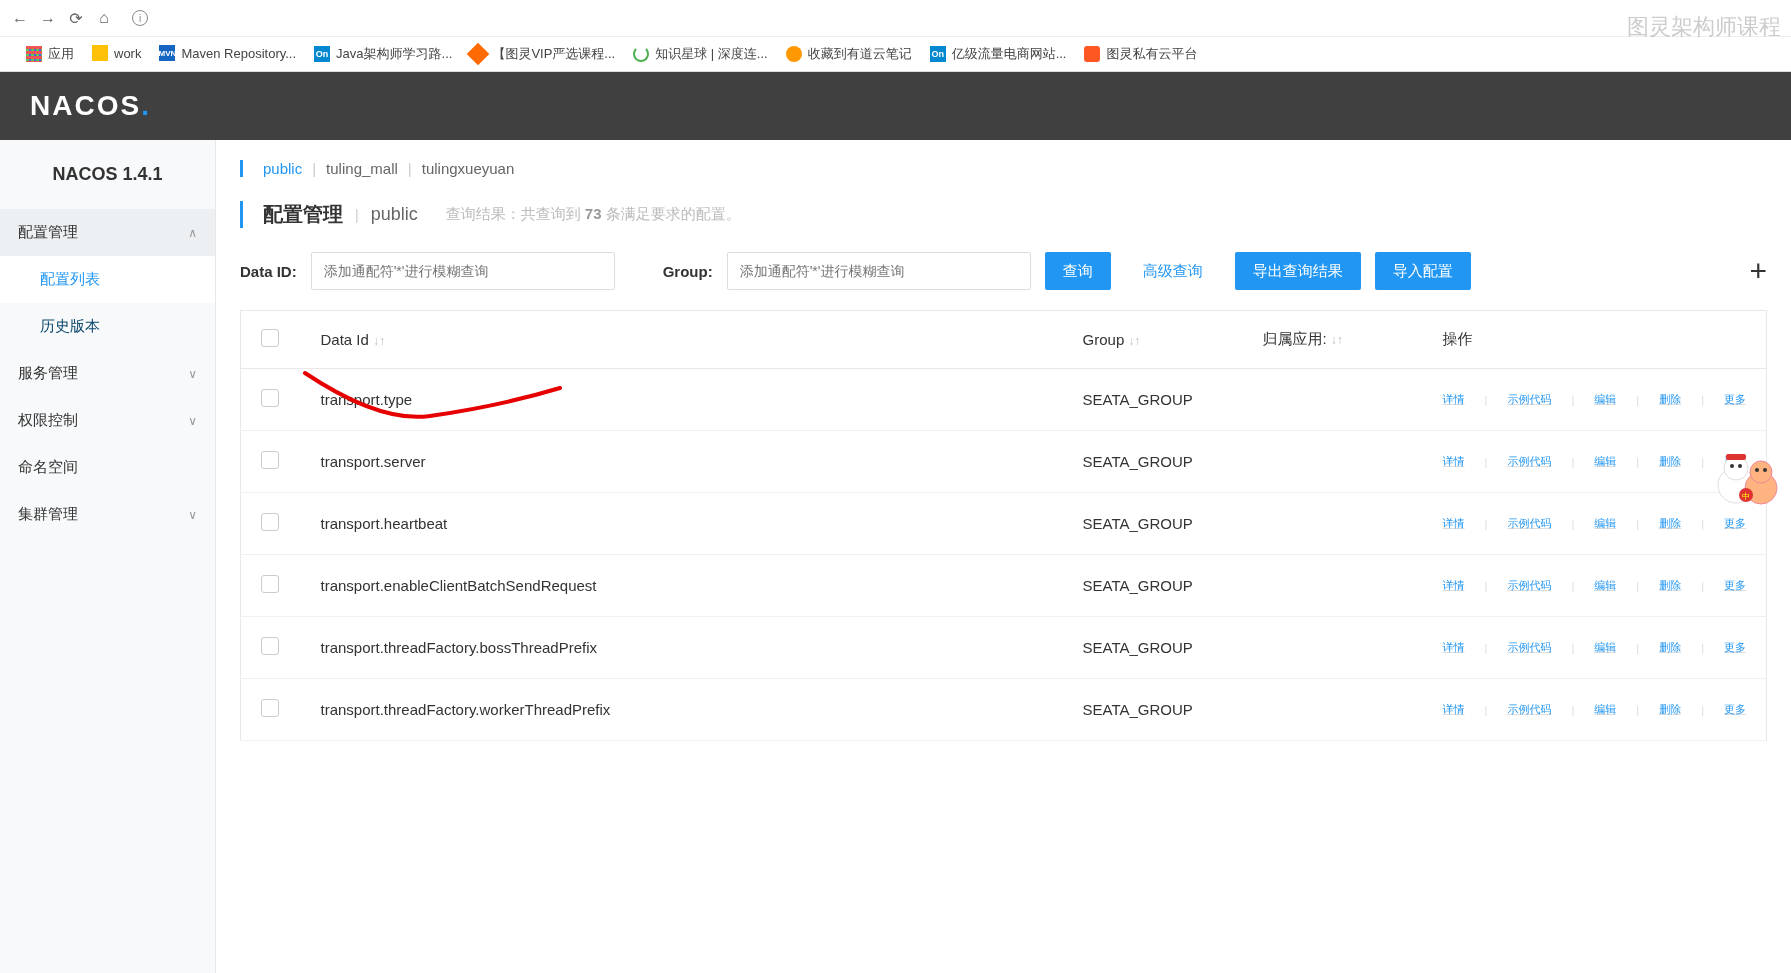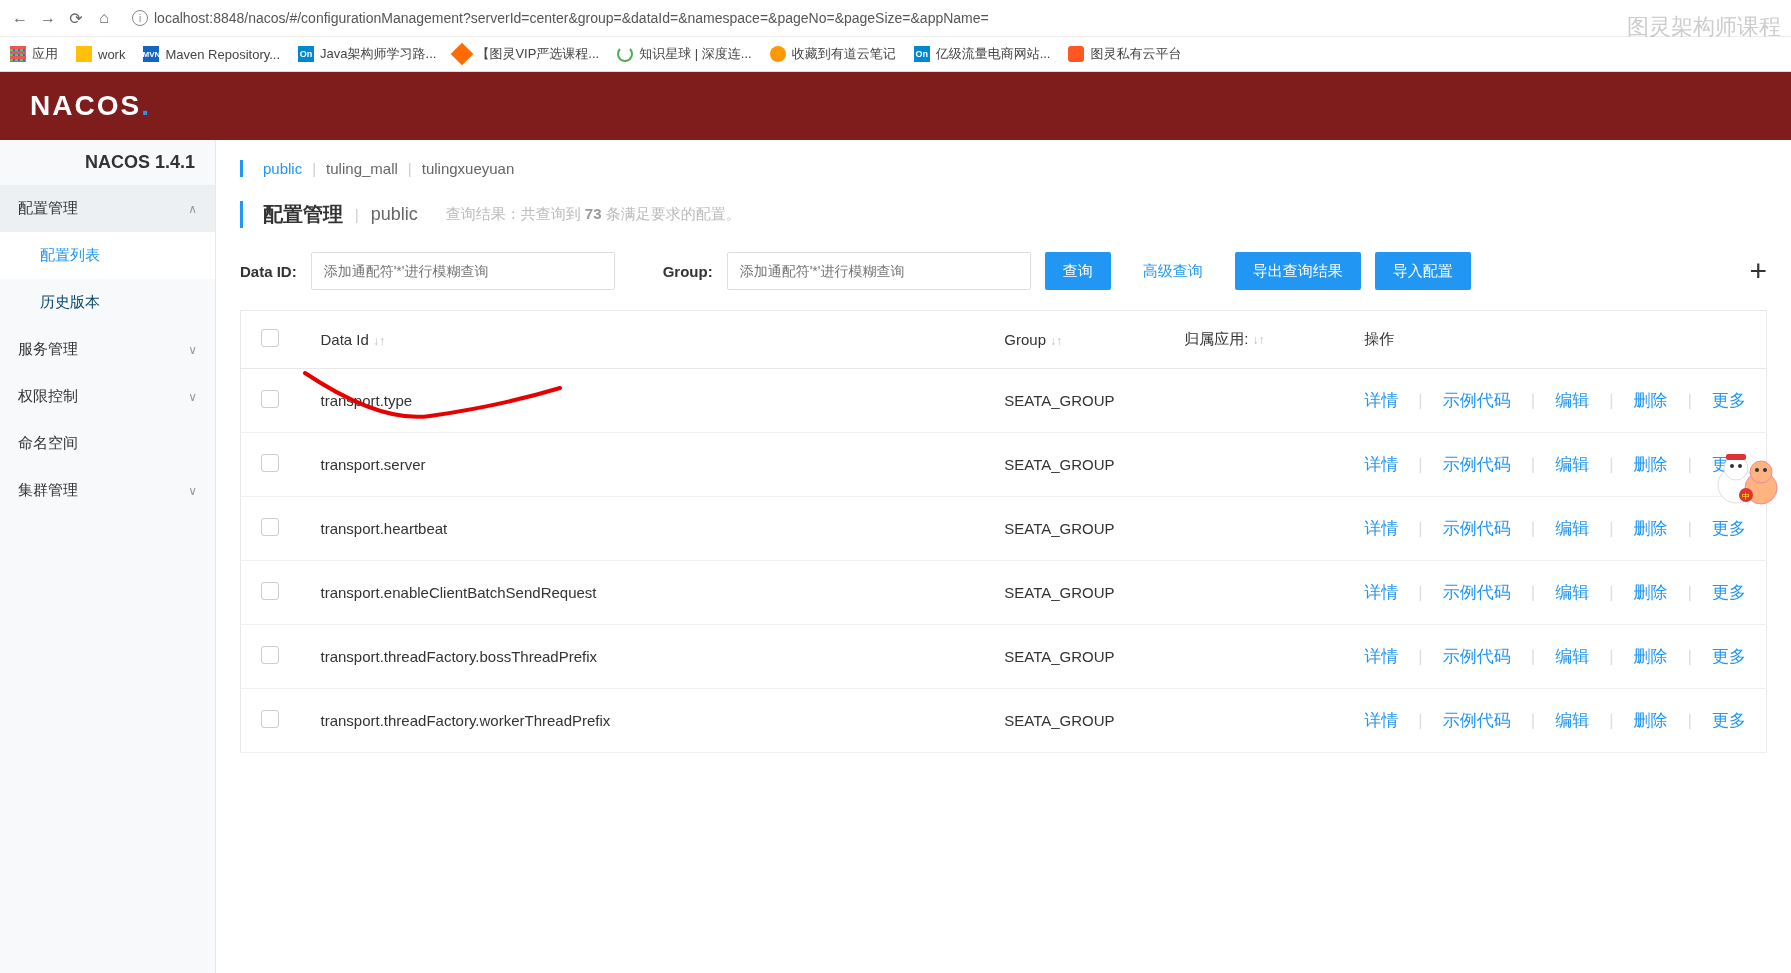--- a/index.html
+++ b/index.html
@@ -5,46 +5,46 @@
 * { margin: 0; padding: 0; box-sizing: border-box; }
 body { font-family: -apple-system, BlinkMacSystemFont, "Segoe UI", "PingFang SC", "Microsoft YaHei", sans-serif; font-size: 14px; color: #333; background: #fff; }
 
 
 .browser-chrome { border-bottom: 1px solid #ddd; }
 .browser-toolbar { display: flex; align-items: center; padding: 6px 10px; gap: 8px; background: #fff; }
 .nav-btn { width: 20px; height: 20px; display: flex; align-items: center; justify-content: center; color: #666; cursor: pointer; font-size: 16px; }
 .url-bar { flex: 1; display: flex; align-items: center; gap: 6px; padding: 4px 10px; font-size: 14px; color: #555; }
 .url-info-icon { width: 16px; height: 16px; border: 1px solid #888; border-radius: 50%; display: flex; align-items: center; justify-content: center; font-size: 10px; color: #888; }
 
-.bookmarks-bar { display: flex; align-items: center; padding: 8px 10px; gap: 18px; background: #fff; border-top: 1px solid #eee; font-size: 13px; }
+.bookmarks-bar { display: flex; align-items: flex-start; padding: 8px 26px; gap: 18px; background: #fff; border-top: 1px solid #eee; font-size: 13px; }
 .bookmark-item { display: flex; align-items: center; gap: 6px; color: #444; cursor: pointer; white-space: nowrap; }
 .bm-icon { width: 16px; height: 16px; display: inline-block; }
 .bm-grid { background: repeating-linear-gradient(#e55 0 3px, transparent 3px 5px), repeating-linear-gradient(90deg, #5c5 0 3px, transparent 3px 5px); background-color: #55e; }
 .bm-yellow { background: #ffc107; }
 .bm-mvn { background: #1565c0; color: #fff; display: flex; align-items: center; justify-content: center; font-size: 8px; font-weight: bold; }
 .bm-on { background: #0288d1; color: #fff; display: flex; align-items: center; justify-content: center; font-size: 9px; font-weight: bold; }
 .bm-diamond { background: #ff6b00; transform: rotate(45deg); }
 .bm-circle { border: 2px solid #4caf50; border-radius: 50%; border-top-color: transparent; }
 .bm-cloud { background: #ff9800; border-radius: 50%; }
 .bm-wave { background: #ff5722; border-radius: 3px; }
 
 
-.nacos-header { background: #7f1d1d; color: #fff; height: 68px; display: flex; align-items: center; justify-content: space-between; padding: 0 30px; }
+.nacos-header { background: #404040; color: #fff; height: 68px; display: flex; align-items: center; justify-content: space-between; padding: 0 30px; }
 .nacos-logo { font-size: 28px; font-weight: 700; letter-spacing: 2px; color: #fff; }
 .nacos-logo .dot { color: #2196f3; }
 .header-nav { display: flex; align-items: center; gap: 40px; font-size: 16px; }
 .header-nav-item { color: #fff; cursor: pointer; }
 .lang-btn { border: 1px solid #fff; padding: 4px 10px; border-radius: 2px; font-size: 14px; cursor: pointer; }
 
 
 .main-layout { display: flex; height: calc(100vh - 140px); }
 
 
 .sidebar { width: 216px; background: #f8f9fa; border-right: 1px solid #e8e8e8; overflow-y: auto; }
-.sidebar-title { padding: 12px 20px; font-size: 18px; font-weight: 600; color: #333; text-align: right; }
+.sidebar-title { padding: 24px 20px; font-size: 18px; font-weight: 600; color: #333; text-align: center; }
 .sidebar-menu { }
 .menu-section { display: flex; align-items: center; justify-content: space-between; padding: 14px 18px; cursor: pointer; color: #333; font-size: 15px; }
 .menu-section.active { background: #edf0f2; }
 .menu-chevron { color: #999; font-size: 12px; }
 .menu-sub { }
 .menu-sub-item { padding: 14px 18px 14px 40px; cursor: pointer; color: #0c4a6e; font-size: 15px; }
 .menu-sub-item.active { background: #fff; color: #2196f3; }
 
 
 .content { flex: 1; padding: 20px 24px; overflow: auto; background: #fff; }
@@ -66,42 +66,41 @@
 .btn-primary { background: #2196f3; color: #fff; }
 .btn-link { background: transparent; color: #2196f3; }
 .plus-btn { position: absolute; right: -10px; font-size: 30px; font-weight: 300; color: #333; cursor: pointer; padding: 0 10px; }
 
 
 .table { width: 100%; border-collapse: collapse; border: 1px solid #e8e8e8; }
 .table th { text-align: left; padding: 18px 20px; font-size: 15px; font-weight: 500; color: #333; border-bottom: 1px solid #e8e8e8; background: #fff; margin-top: 24px; }
 .table td { padding: 20px; font-size: 15px; color: #333; border-bottom: 1px solid #f0f0f0; }
 .sort-icon { color: #bbb; font-size: 12px; margin-left: 4px; }
 .checkbox { width: 18px; height: 18px; border: 1px solid #ccc; border-radius: 3px; display: inline-block; cursor: pointer; }
-.action-links { display: flex; gap: 20px; align-items: center; color: #ddd; font-size: 17px; }
+.action-links { display: flex; gap: 20px; align-items: center; color: #ddd; font-size: 11px; text-decoration: underline; }
 .action-link { color: #2196f3; cursor: pointer; white-space: nowrap; }
 .action-sep { color: #ddd; }
 
 .watermark { position: fixed; top: 12px; right: 10px; font-size: 22px; color: rgba(128,128,128,0.4); pointer-events: none; font-weight: 500; }
 
 .annotation { position: absolute; pointer-events: none; }
 
 .mascot { position: fixed; right: 10px; top: 440px; width: 70px; height: 70px; }
 </style>
 </head>
 <body>
 
 <div class="browser-chrome">
   <div class="browser-toolbar">
     <span class="nav-btn">←</span>
     <span class="nav-btn">→</span>
     <span class="nav-btn">⟳</span>
     <span class="nav-btn">⌂</span>
     <div class="url-bar">
       <span class="url-info-icon">i</span>
-      <span>localhost:8848/nacos/#/configurationManagement?serverId=center&amp;group=&amp;dataId=&amp;namespace=&amp;pageNo=&amp;pageSize=&amp;appName=</span>
     </div>
   </div>
   <div class="bookmarks-bar">
     <span class="bookmark-item">
         <span class="bm-icon bm-grid"></span>
         <span>应用</span>
       </span>
     <span class="bookmark-item">
         <span class="bm-icon bm-yellow"></span>
         <span>work</span>

